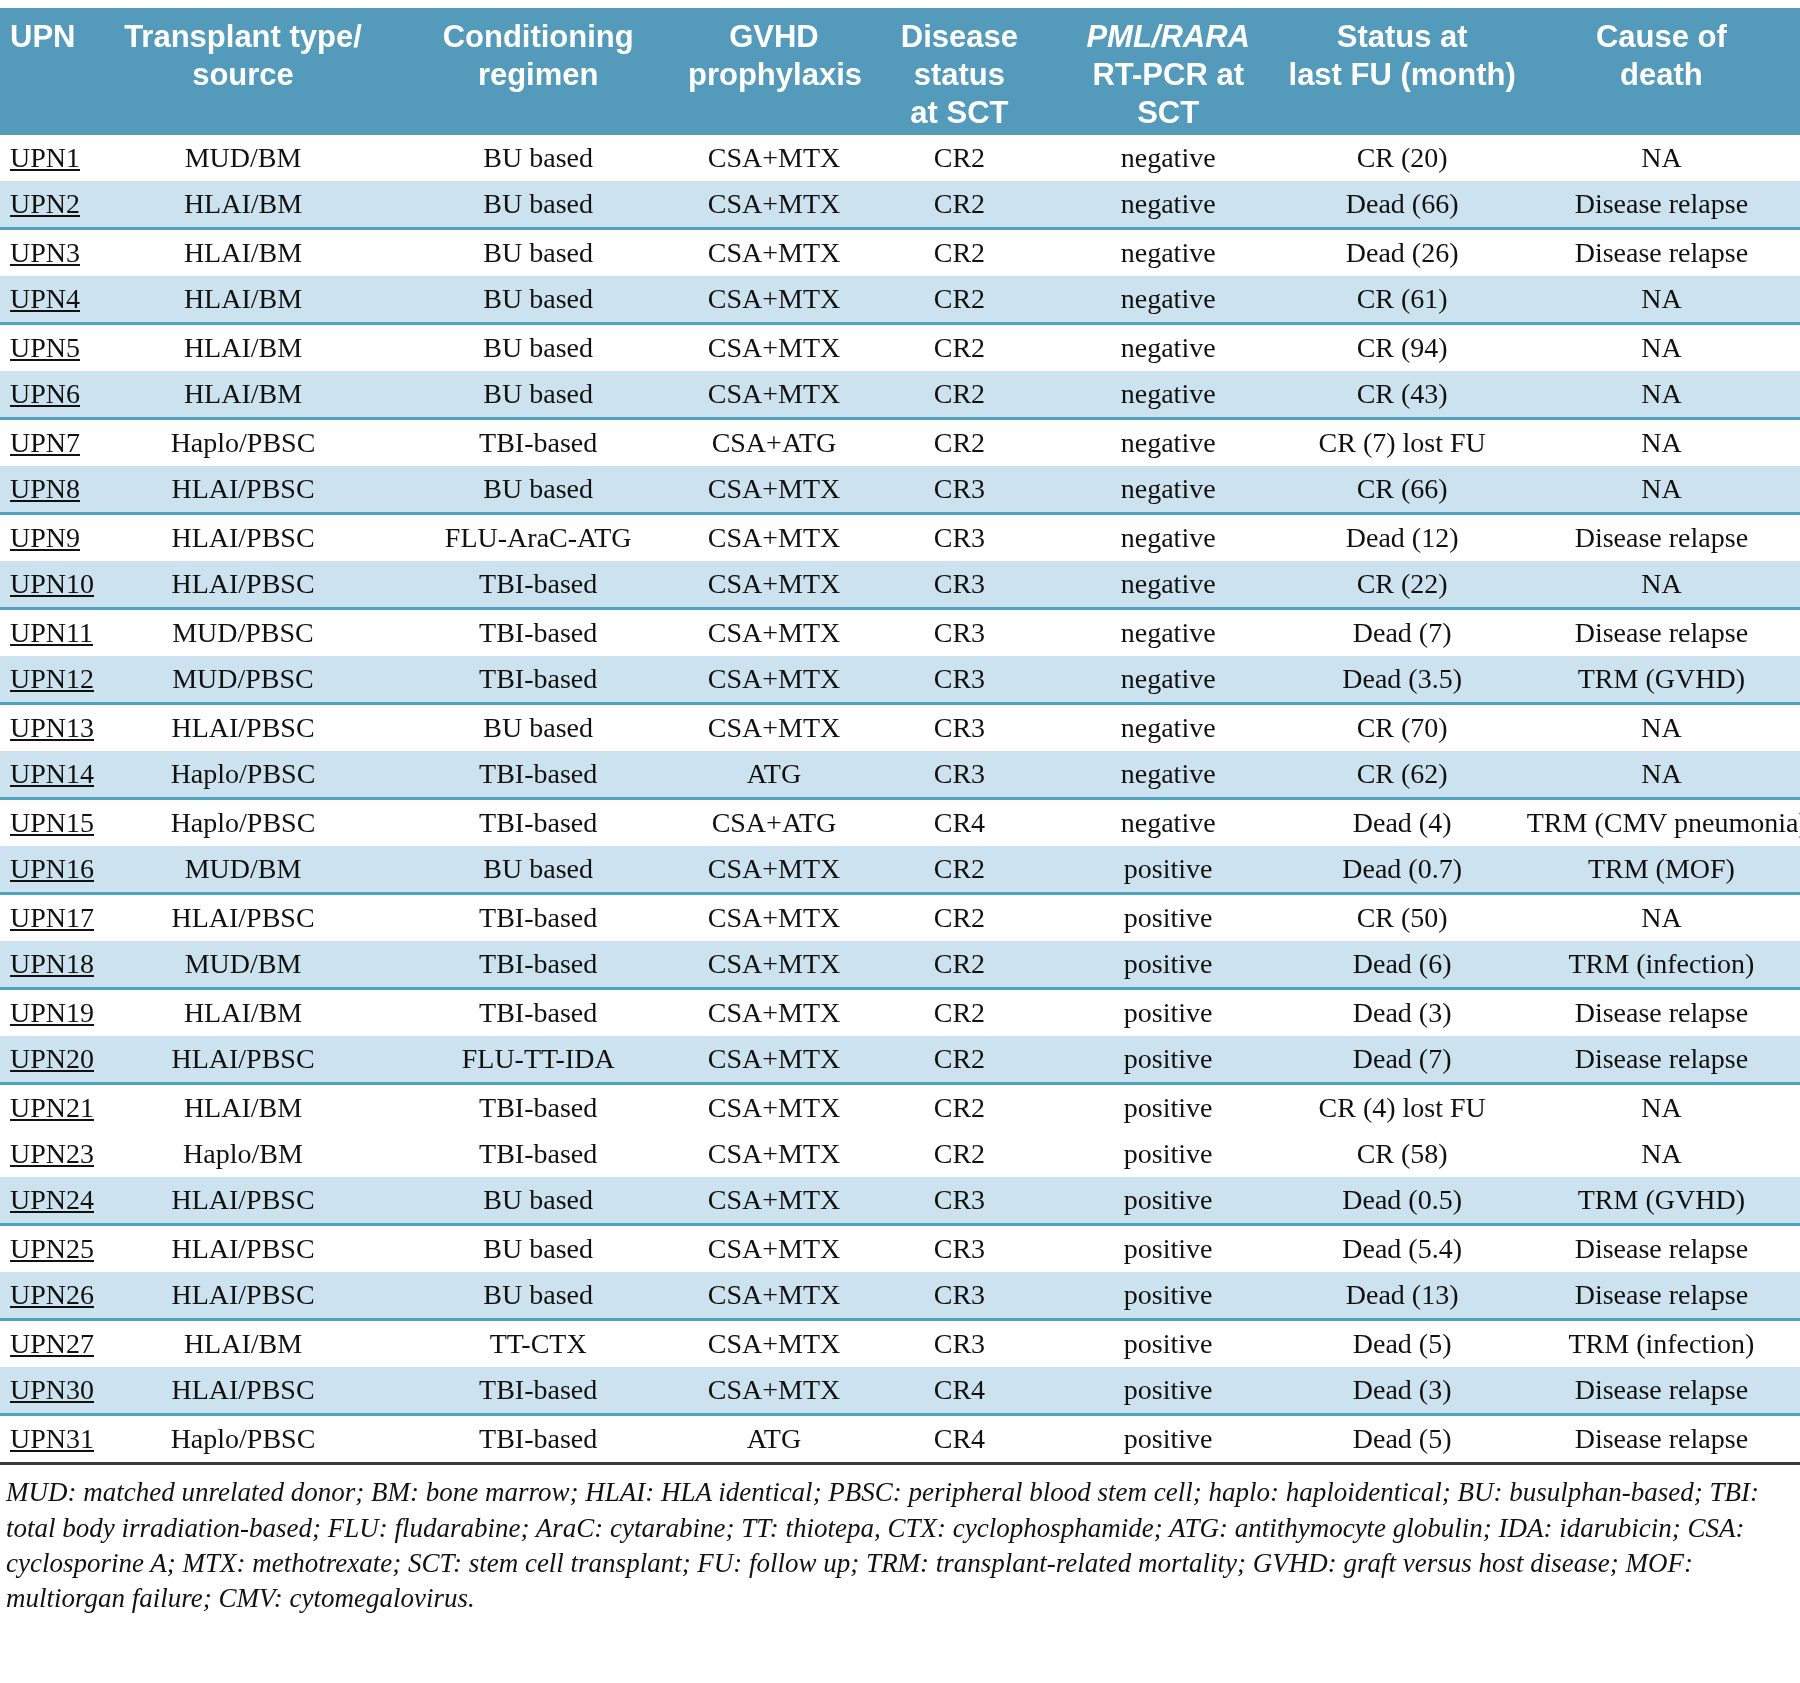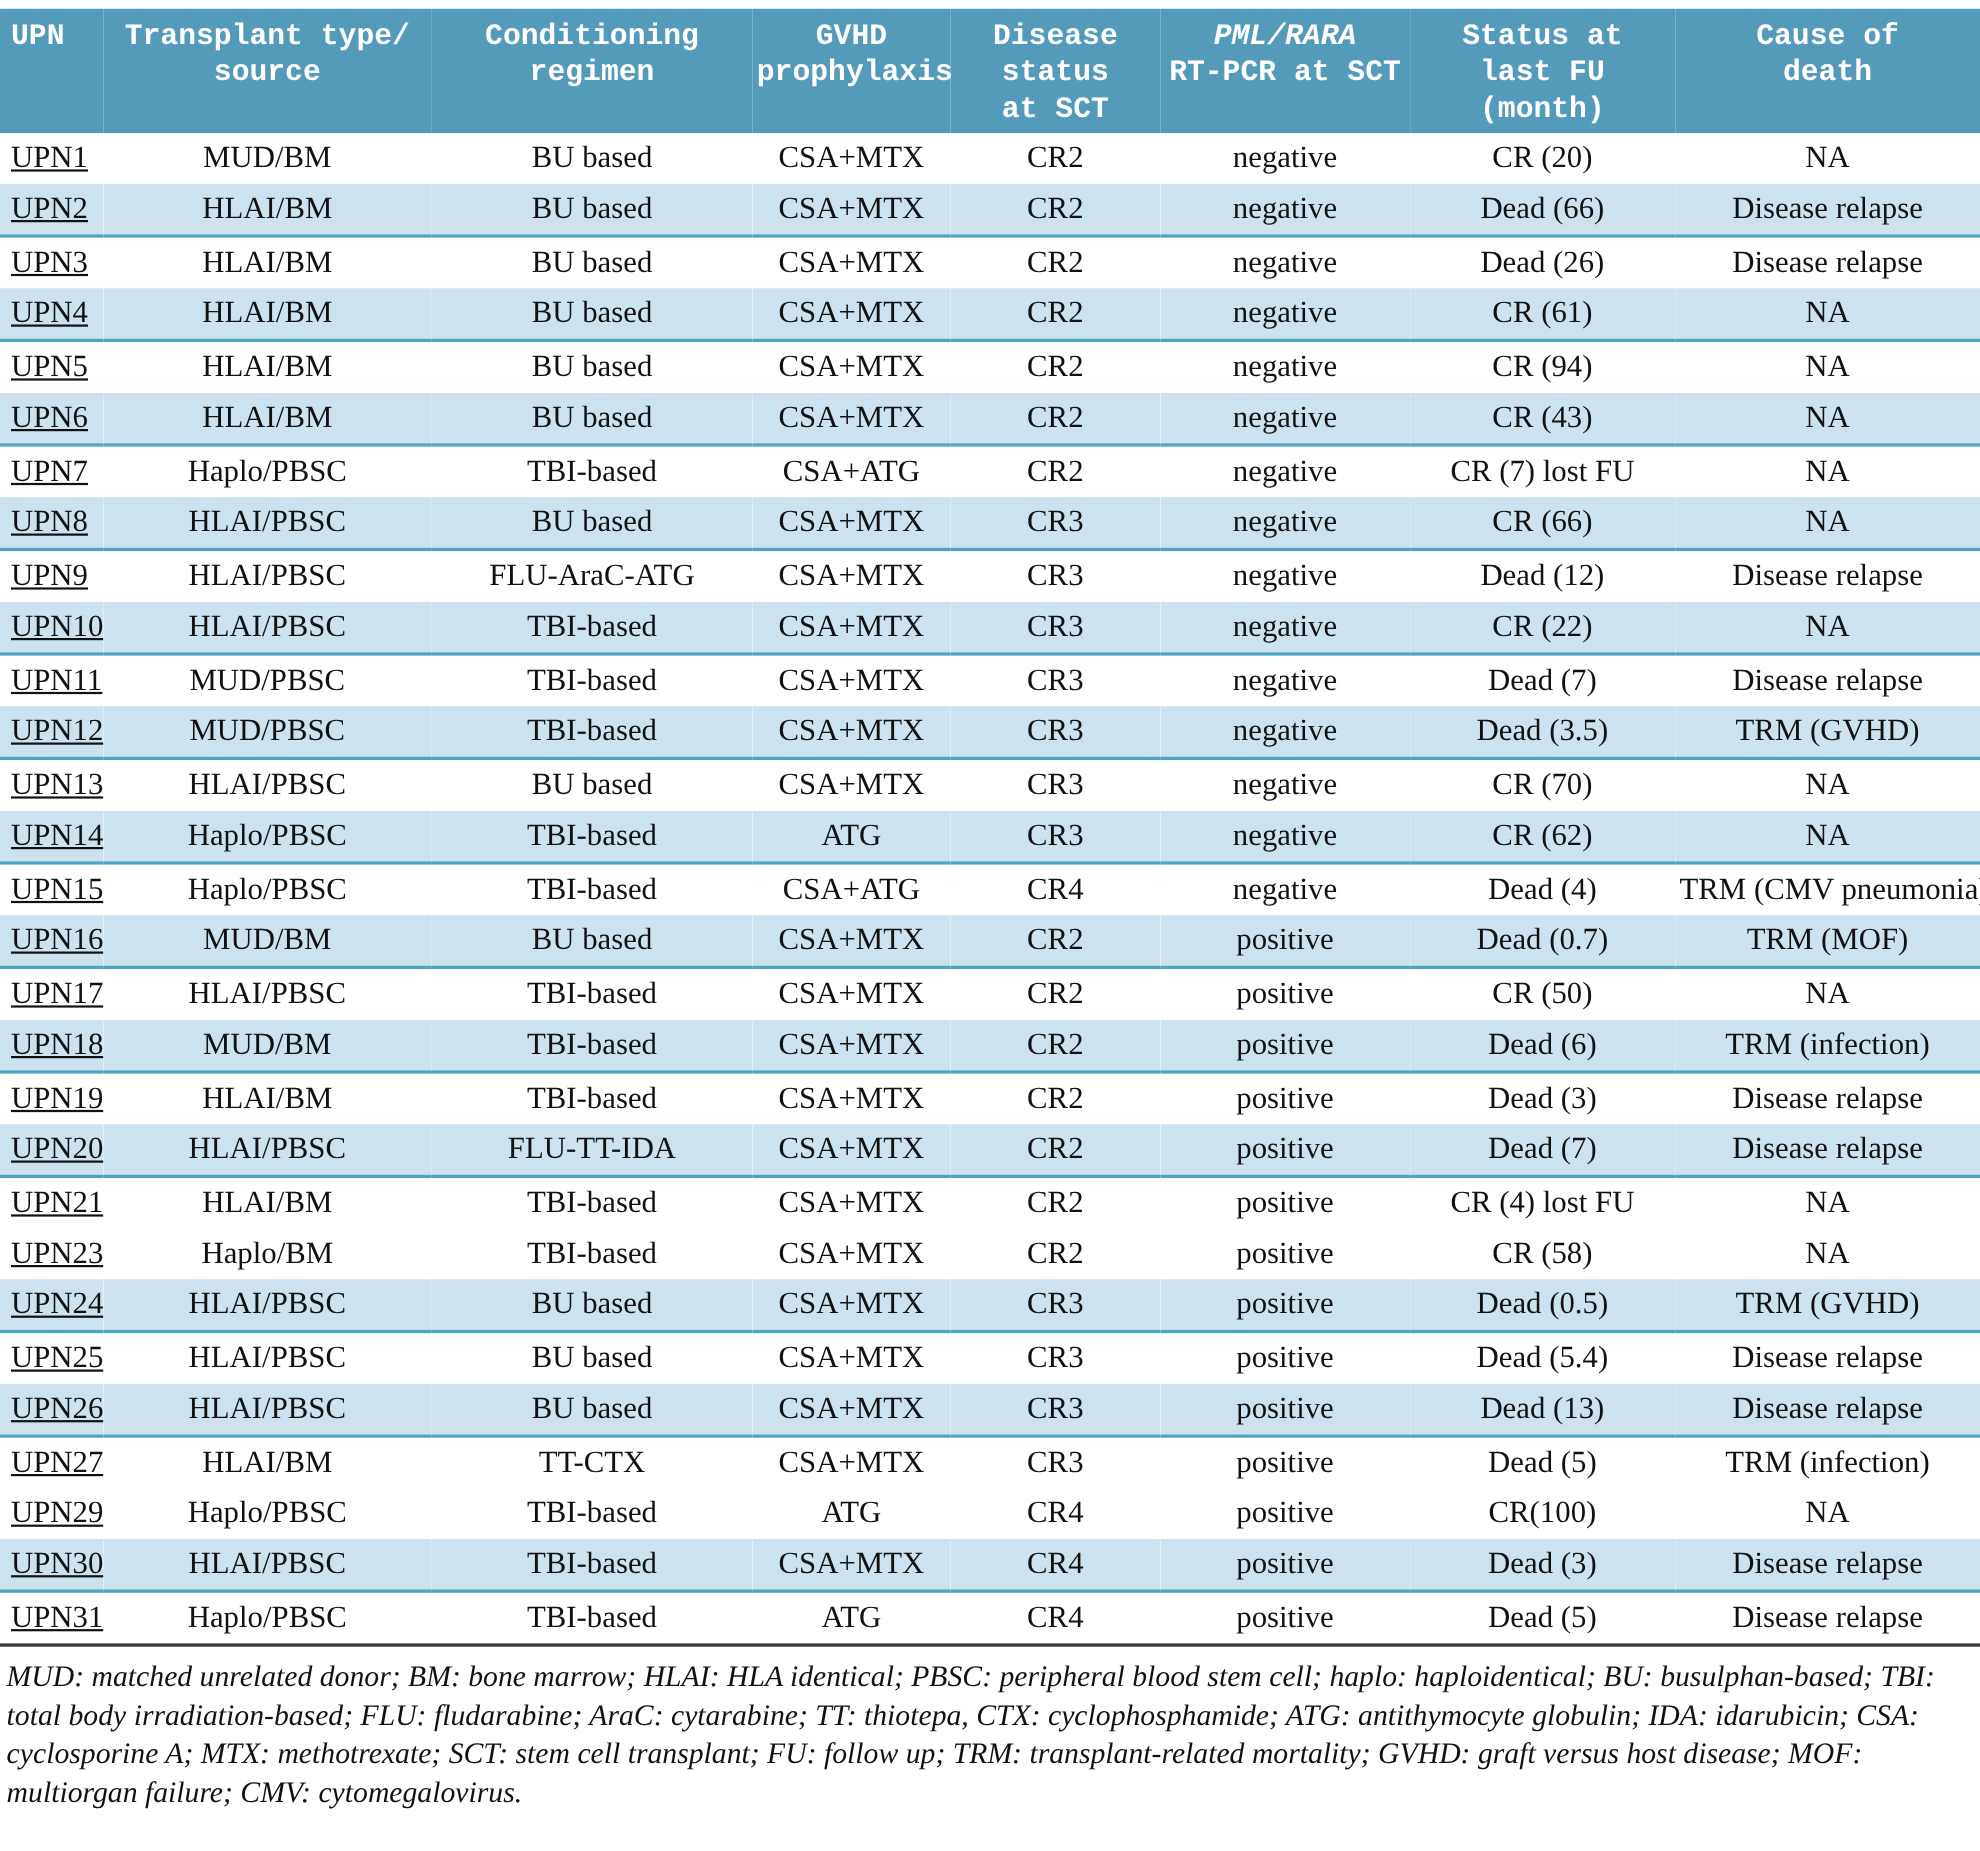--- a/index.html
+++ b/index.html
@@ -11,22 +11,22 @@
     --body-text:#111111;
   }
   html,body{margin:0;padding:0;background:#ffffff;}
   body{width:1800px;font-family:"Liberation Serif",serif;color:var(--body-text);}
   .page{padding-top:8px;}
   table{width:1800px;border-collapse:collapse;table-layout:fixed;}
   col.c1{width:5.2%}col.c2{width:16.6%}col.c3{width:16.2%}col.c4{width:10.0%}
   col.c5{width:10.6%}col.c6{width:12.6%}col.c7{width:13.4%}col.c8{width:15.4%}
   thead th{
     background:var(--header-bg);color:var(--header-text);
-    font-family:Liberation Mono, monospace;font-weight:bold;
-    font-size:27px;line-height:1.22;height:78px;vertical-align:top;
+    font-family:Liberation Sans, sans-serif;font-weight:bold;
+    font-size:31px;line-height:1.22;height:78px;vertical-align:top;
     text-align:center;padding:10px 4px 4px 4px;
   }
   thead th.left{text-align:left;padding-left:10px;}
   .hline{display:block;}
   .hline.it{font-style:italic;}
   tbody td{
     font-size:28px;height:46px;text-align:center;vertical-align:middle;
     padding:0 4px;white-space:nowrap;overflow:hidden;
   }
   tbody td.left{text-align:left;padding-left:10px;text-decoration:underline;}
@@ -340,30 +340,20 @@
         <tr>
           <td class="left">UPN27</td>
           <td>HLAI/BM</td>
           <td>TT-CTX</td>
           <td>CSA+MTX</td>
           <td>CR3</td>
           <td>positive</td>
           <td>Dead (5)</td>
           <td>TRM (infection)</td>
         </tr>
-        <tr>
-          <td class="left">UPN29</td>
-          <td>Haplo/PBSC</td>
-          <td>TBI-based</td>
-          <td>ATG</td>
-          <td>CR4</td>
-          <td>positive</td>
-          <td>CR(100)</td>
-          <td>NA</td>
-        </tr>
         <tr class="stripe">
           <td class="left">UPN30</td>
           <td>HLAI/PBSC</td>
           <td>TBI-based</td>
           <td>CSA+MTX</td>
           <td>CR4</td>
           <td>positive</td>
           <td>Dead (3)</td>
           <td>Disease relapse</td>
         </tr>

